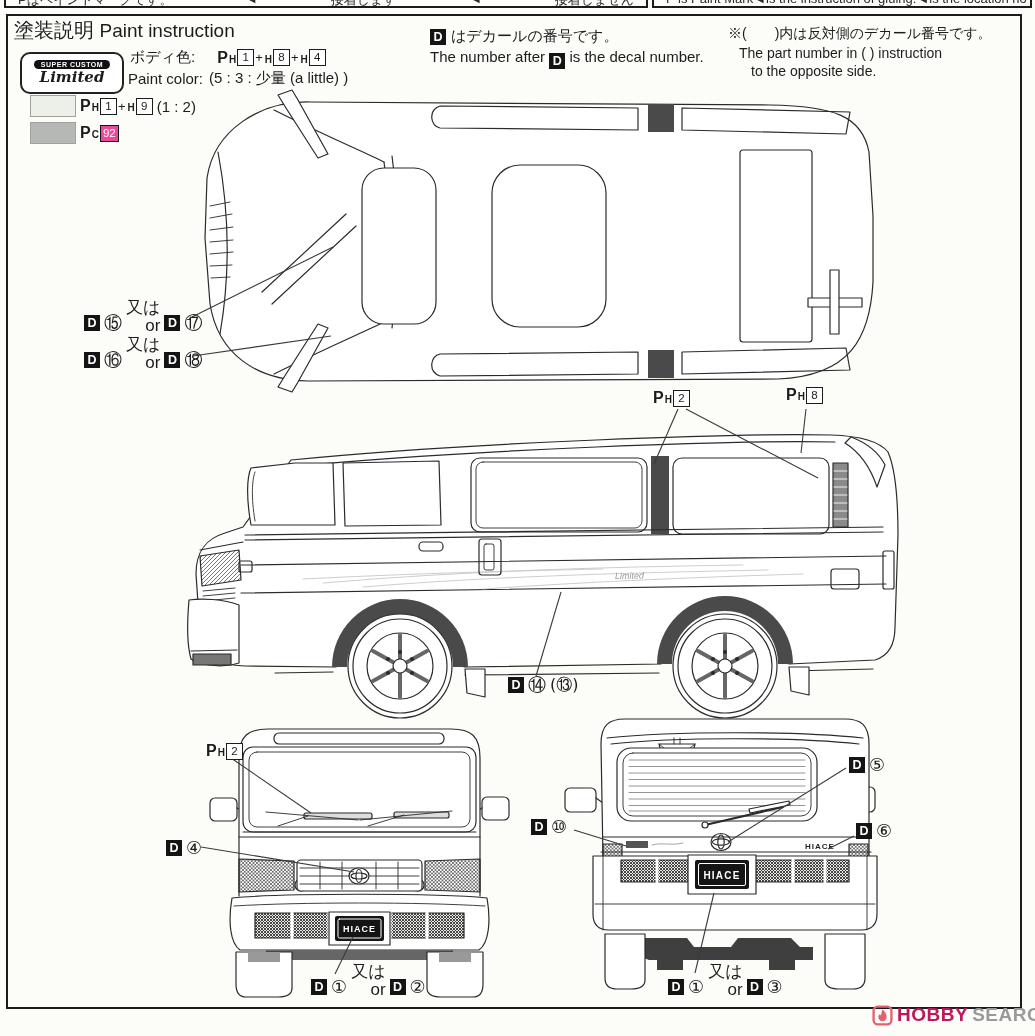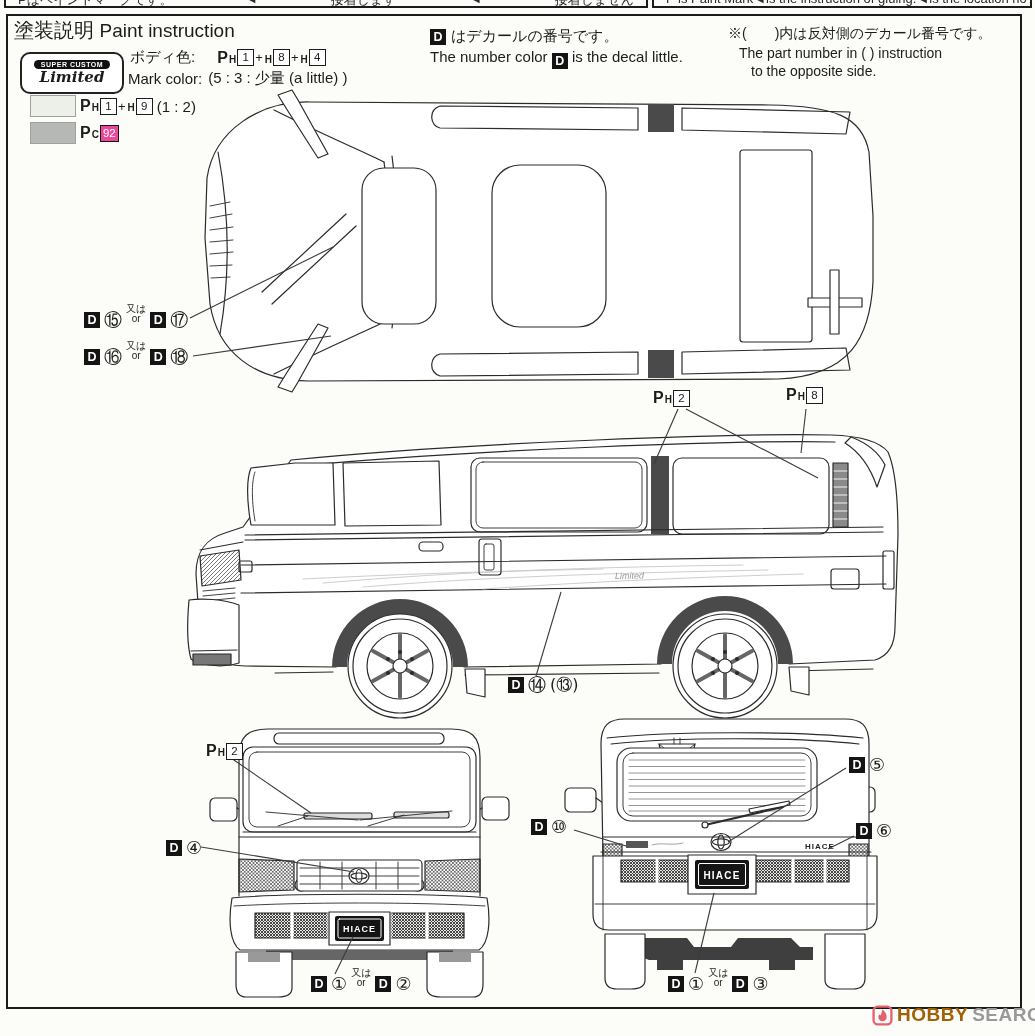--- a/index.html
+++ b/index.html
@@ -18,21 +18,21 @@
   .badge{left:20px;top:52px;width:100px;height:38px;border:2px solid #222;border-radius:10px;
          display:flex;flex-direction:column;align-items:center;justify-content:center;background:#fff;}
   .badge .btop{background:#111;color:#fff;font-size:7px;font-weight:bold;padding:1px 7px;border-radius:7px;letter-spacing:.5px;}
   .badge .bscr{font-family:"DejaVu Serif",serif;font-style:italic;font-weight:bold;font-size:15px;line-height:1.1;}
   .row{display:flex;align-items:center;gap:4px;}
   .db{display:inline-block;width:16px;height:16px;background:#141414;color:#fff;font-size:12.5px;
       font-weight:bold;text-align:center;line-height:16px;flex:0 0 auto;}
   .dbi{display:inline-block;width:16px;height:16px;background:#141414;color:#fff;font-size:12.5px;
       font-weight:bold;text-align:center;line-height:16px;vertical-align:-3px;}
   .circ{font-size:18px;line-height:18px;font-family:"DejaVu Sans",sans-serif;}
-  .orst{display:inline-flex;flex-direction:column;align-items:center;line-height:1.05;font-size:10px;margin-top:-12px;}
+  .orst{display:inline-flex;flex-direction:column;align-items:flex-end;line-height:1.05;font-size:17px;margin-top:-12px;}
   .pm{font-weight:bold;font-size:16px;}
   .ps{font-size:10px;font-weight:bold;margin:3px 1px 0 1px;}
   .pb{display:inline-block;min-width:11px;padding:0 2px;height:15px;line-height:15px;border:1.4px solid #1c1c1c;
       text-align:center;font-size:11.5px;background:#fff;}
   .pbk{background:#ec4899;color:#fff;border-color:#141414;}
   .plus{font-size:13px;margin:0 1px;}
   .note{font-size:15px;}
   .noteS{font-size:14px;}
   .sw{width:44px;height:20px;border:1px solid #a0a09c;flex:0 0 auto;}
   .wm{display:flex;align-items:center;gap:4px;}
@@ -81,21 +81,21 @@
       <span class="pb">1</span>
       <span class="plus">+</span>
       <span class="ps">H</span>
       <span class="pb">8</span>
       <span class="plus">+</span>
       <span class="ps">H</span>
       <span class="pb">4</span>
   </span>
 </div>
 <div class="abs row" style="left:128px;top:69px;gap:6px;">
-  <span class="note">Mark color:</span>
+  <span class="note">Paint color:</span>
   <span class="note">(5 : 3 : 少量 (a little) )</span>
 </div>
 
 <div class="abs row" style="left:30px;top:95px;">
   <span class="sw" id="sw1" style="background: rgb(237, 239, 233);"></span>
   <span class="row" style="gap:0;">
     <span class="pm">P</span>
       <span class="ps">H</span>
       <span class="pb">1</span>
       <span class="plus">+</span>
@@ -111,23 +111,23 @@
       <span class="ps">C</span>
       <span class="pb pbk">92</span>
   </span>
 </div>
 
 <div class="abs row" style="left:430px;top:27px;gap:5px;">
   <span class="db">D</span>
   <span class="note">はデカールの番号です。</span>
 </div>
 <div class="abs note" style="left:430px;top:48px;">
-  <span>The number color</span>
+  <span>The number after</span>
   <span class="dbi">D</span>
-  <span>is the decal little.</span>
+  <span>is the decal number.</span>
 </div>
 
 <div class="abs noteS" style="left:728px;top:25px;">※(　　)内は反対側のデカール番号です。</div>
 <div class="abs noteS" style="left:739px;top:45px;">The part number in (   ) instruction</div>
 <div class="abs noteS" style="left:739px;top:63px;margin-left:12px;">to the opposite side.</div>
 
 <svg class="abs" style="left:178px;top:86px;" width="706" height="312" viewBox="0 0 706 312">
   <g class="s">
     <path d="M 132,16 L 592,19 C 656,20 684,30 691,66 L 695,130 L 695,196 C 692,252 672,290 600,293 L 130,295 C 78,294 40,268 32,218 L 27,152 L 29,92 C 36,44 82,15 132,16 Z" fill="#fff"></path>
     <path d="M 40,66 C 52,130 52,190 42,248"></path>
@@ -425,15 +425,15 @@
     </span>
   <span class="db">D</span>
   <span class="circ">③</span>
 </div>
 
 <div class="abs wm" style="left:872px;top:1004px;">
   <svg width="21" height="21" viewBox="0 0 20 20">
     <rect x="1.5" y="1.5" width="17" height="17" rx="4" fill="none" stroke="#e4626e" stroke-width="2.2"></rect>
     <path d="M10,4 C12.5,6.5 14,8.5 14,11.5 A4,4 0 0 1 6,11.5 C6,9.5 7.5,8 8.3,10 C9.2,8.3 9.2,6 10,4 Z" fill="#e4626e"></path>
   </svg>
-  <span class="w1" id="wm1" style="color: #a16207; text-align: right;">HOBBY</span>
+  <span class="w1" id="wm1" style="color: #be185d; text-align: right;">HOBBY</span>
   <span class="w2" id="wm2" style="color: rgb(154, 154, 154);">SEARCH</span>
 </div>
 
 </body></html>

